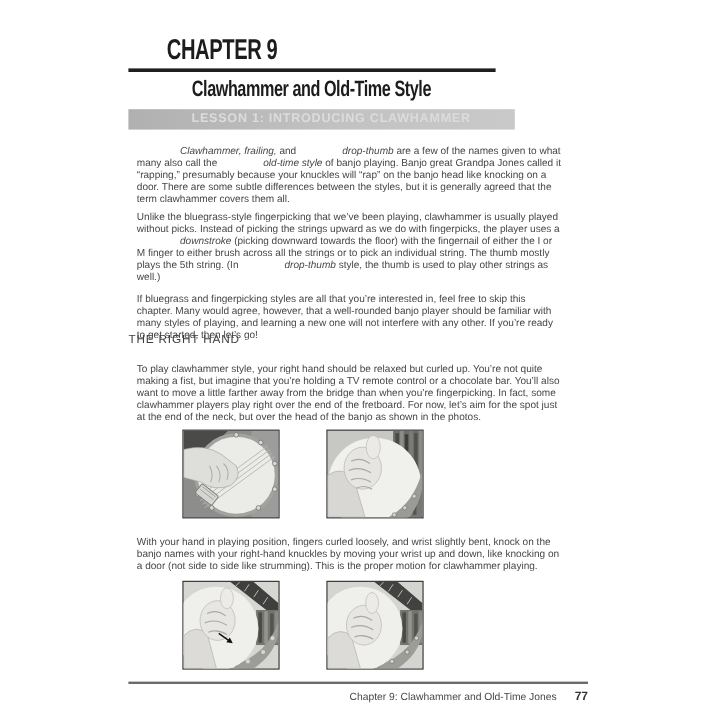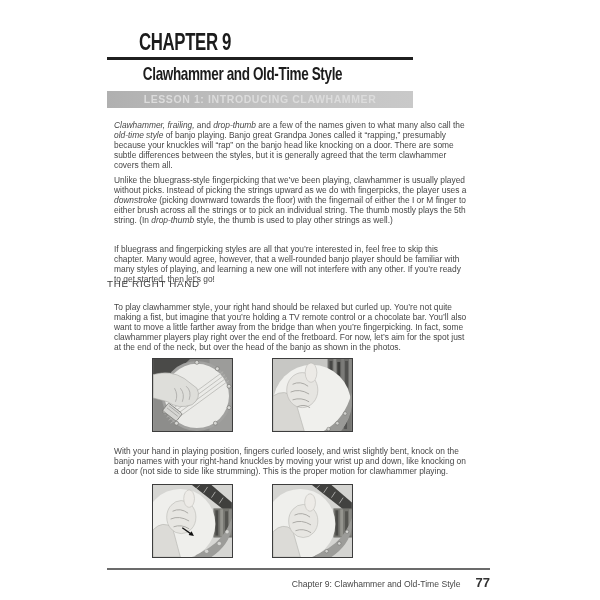--- a/index.html
+++ b/index.html
@@ -13,56 +13,56 @@
   .chapter {
     position:absolute; left:105px; top:27px;
     font-size:24px; font-weight:bold; color:#1c1c1c;
     white-space:nowrap; line-height:30px;margin-left:34px;
   }
   .condense { display:inline-block; transform:scaleX(0.70); transform-origin:0 50%; letter-spacing:-0.5px; }
 
   .title-rule { position:absolute; left:107px; top:57px; width:306px; height:3px; background:#1f1f1f; }
 
   .subtitle {
-    position:absolute; left:90px; top:61px; width:306px;
+    position:absolute; left:107px; top:61px; width:306px;
     text-align:center; font-size:18.5px; font-weight:bold; color:#1c1c1c;
     white-space:nowrap; line-height:26px;
   }
   .subtitle .condense { transform:scaleX(0.73); transform-origin:50% 50%; }
 
   .lesson-banner {
     position:absolute; left:107px; top:91px; width:306px; height:17px;
     background:linear-gradient(90deg,#b0b0b0 0%,#c2c2c2 55%,#c9c9c9 100%);
     color:#dcdcdc; font-weight:bold; font-size:10.5px;
-    text-align:center; line-height:17px; letter-spacing:0.6px; white-space:nowrap;
+    text-align:center; line-height:17px; letter-spacing:0.6px; white-space:nowrap;padding-left:16px;
   }
 
   .para {
     position:absolute; left:114px; width:354px;
     font-size:8.4px; line-height:10px; color:#474747; text-align:left;
   }
-  .it { font-style:italic; }
+  .it { font-style:italic;margin-left:36px; }
 
   .sec-heading {
     position:absolute; left:107px; top:278px;
     font-size:9.8px; letter-spacing:0.7px; color:#3c3c3c; font-weight:normal;text-align:center;
   }
 
   .photo {
     position:absolute; width:81px; height:74px;
     border:1px solid #3d3d3d; background:#cfcfcf; box-sizing:border-box;
   }
   .photo svg { display:block; width:100%; height:100%; }
 
   .footer-rule { position:absolute; left:107px; top:568px; width:383px; height:1.5px; background:#6b6b6b; }
   .footer {
     position:absolute; left:107px; top:575px; width:383px;
     text-align:right; font-size:8.6px; color:#474747; white-space:nowrap;
   }
-  .footer .pagenum { font-weight:bold; font-size:13px; margin-left:15px; color:#333; }
+  .footer .pagenum { font-weight:bold; font-size:10px; margin-left:15px; color:#333; }
 </style>
 </head>
 <body>
 
 <div class="page">
 
   <div class="chapter"><span class="condense">CHAPTER 9</span></div>
 
   <div class="title-rule"></div>
 
@@ -225,15 +225,15 @@
       <ellipse cx="38" cy="18" rx="5.5" ry="9" fill="#edebe7" stroke="#bdbbb7" stroke-width="0.6"></ellipse>
       <g stroke="#aaa9a5" stroke-width="1" fill="none">
         <path d="M22 31 Q30 27 38 33"></path>
         <path d="M20 39 Q29 35 39 41"></path>
         <path d="M23 47 Q31 44 39 49"></path>
       </g>
     </svg>
   </div>
 
   <div class="footer-rule"></div>
-  <div class="footer"><span>Chapter 9: Clawhammer and Old-Time Style</span><span class="pagenum">77</span></div>
+  <div class="footer"><span>Chapter 9: Clawhammer and Old-Time Jones</span><span class="pagenum">77</span></div>
 
 </div>
 
 </body></html>

